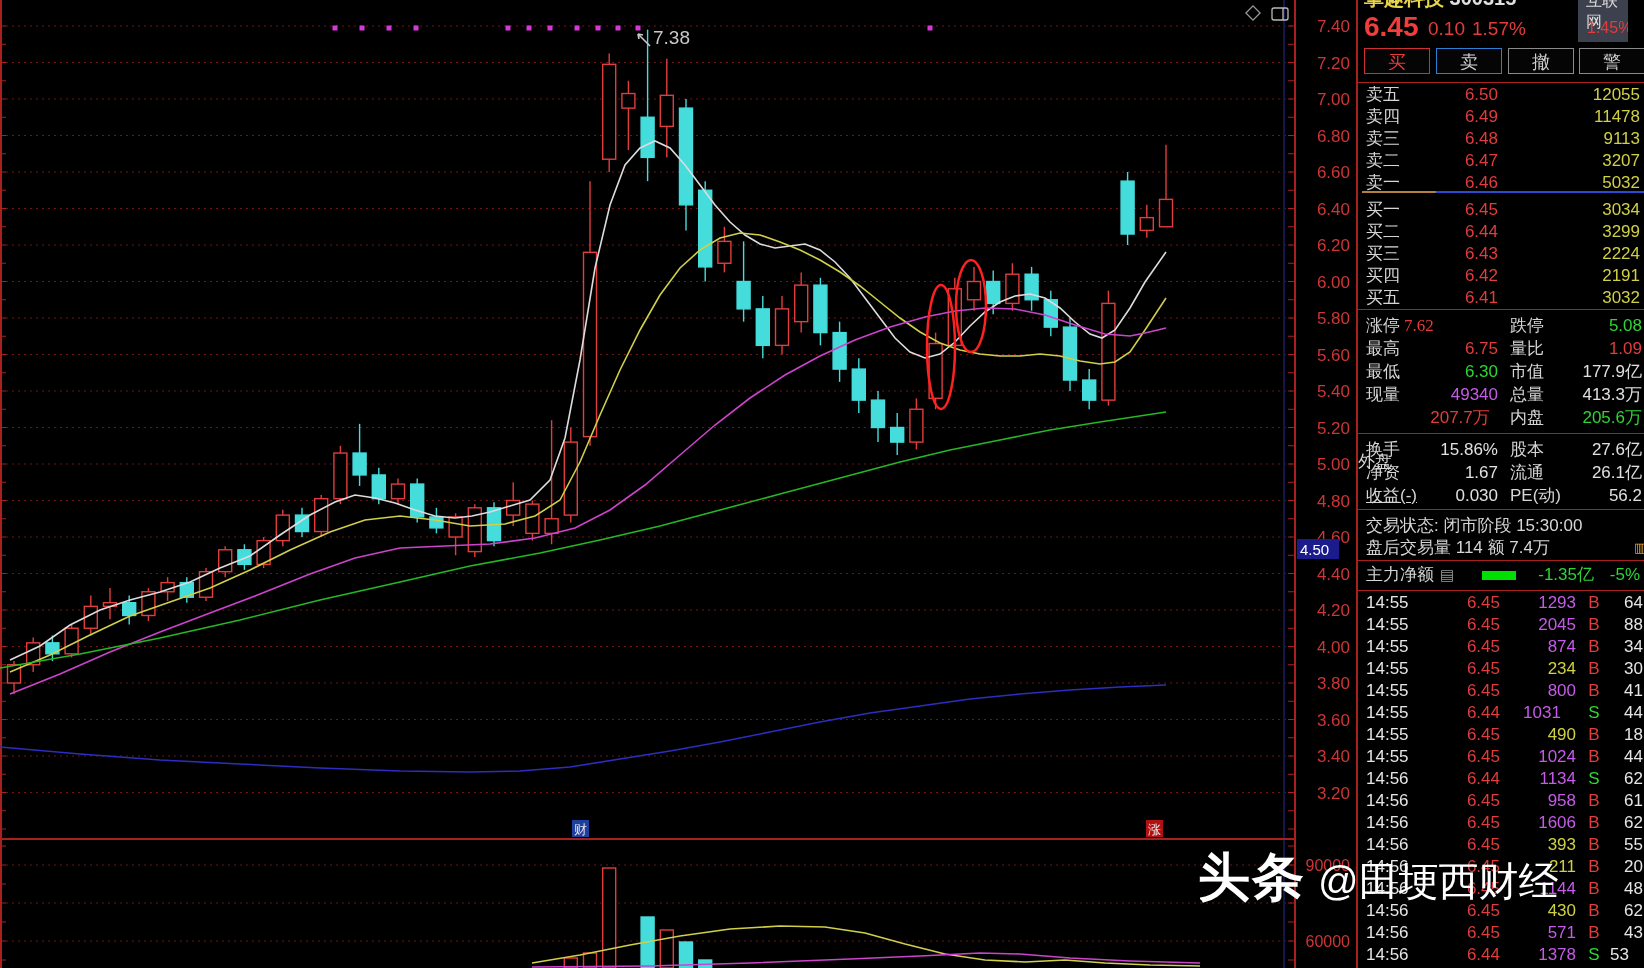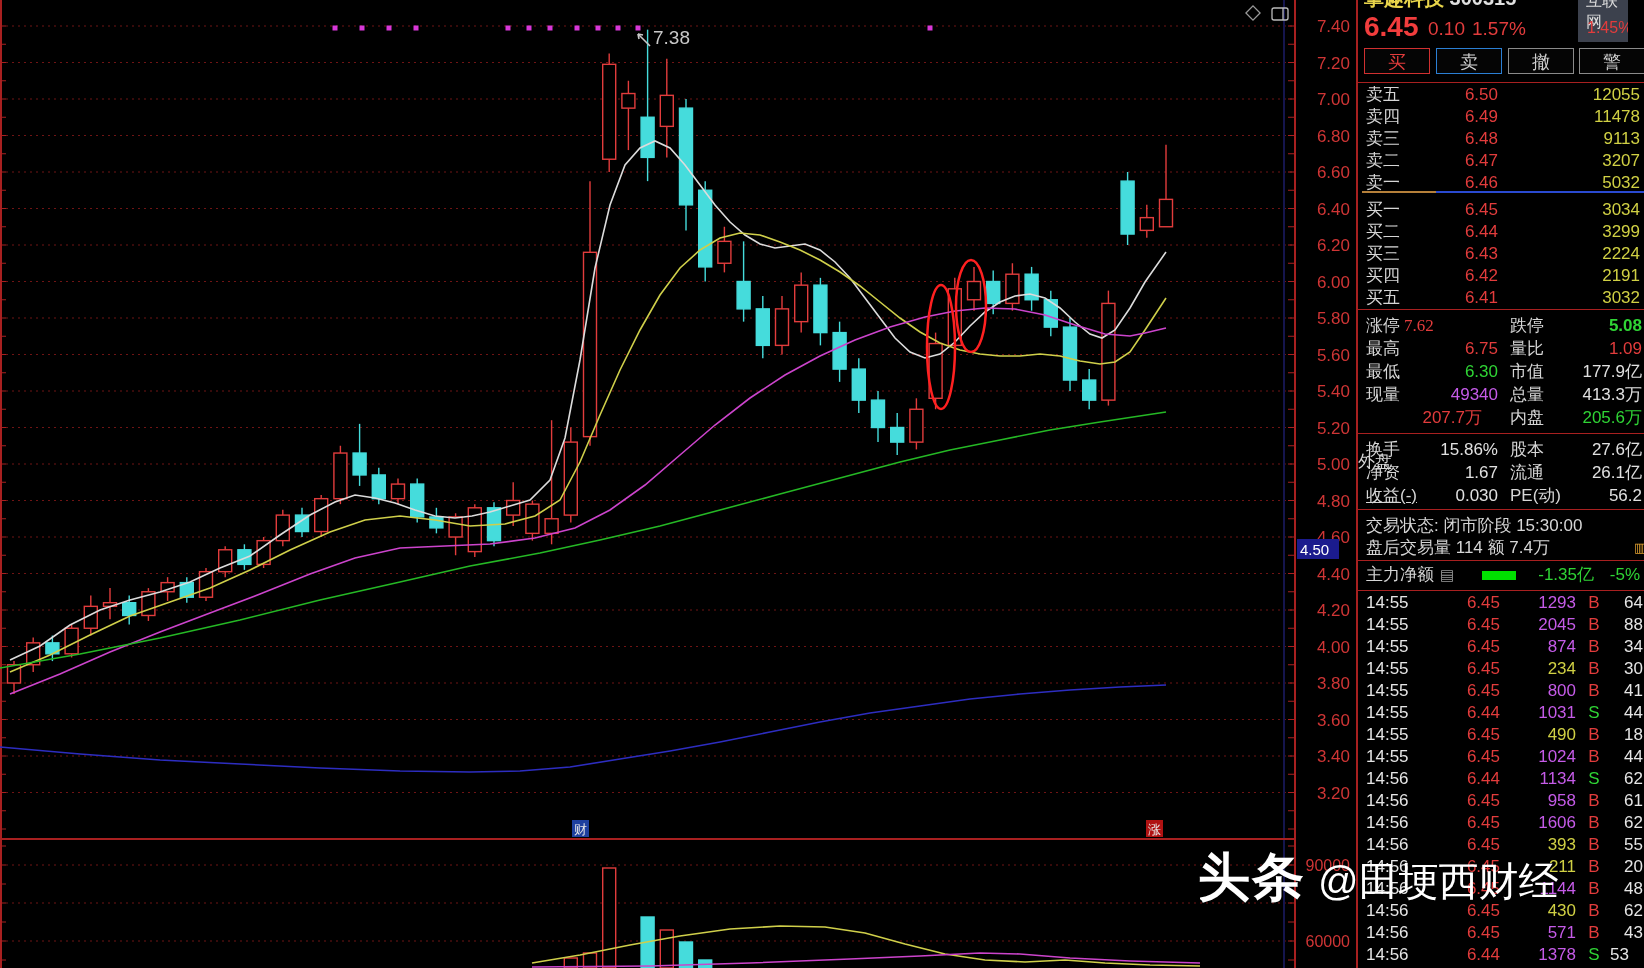--- a/index.html
+++ b/index.html
@@ -427,21 +427,21 @@
           <span style="position:absolute;left:60px;width:80px;text-align:right;" class="red">6.41</span>
           <span style="position:absolute;left:170px;width:112px;text-align:right;" class="yellow">3032</span>
         </div>
       </div>
   <div class="sep" style="top:309px;"></div>
   <div id="stats-block">
         <div class="row" style="top: 315px;">
           <span style="position:absolute;left:8px;" class="lbl">涨停</span>
           <span style="position:absolute;left:46px;width:76px;text-align:left;font-family:Liberation Serif, serif;" class="red">7.62</span>
           <span style="position:absolute;left:152px;" class="lbl">跌停</span>
-          <span style="position:absolute;left:200px;width:84px;text-align:right;font-weight:bold;" class="green">5.08</span>
+          <span style="position:absolute;left:200px;width:84px;text-align:right;" class="green">5.08</span>
         </div>
         <div class="row" style="top: 338px;">
           <span style="position:absolute;left:8px;" class="lbl">最高</span>
           <span style="position:absolute;left:64px;width:76px;text-align:right;" class="red">6.75</span>
           <span style="position:absolute;left:152px;" class="lbl">量比</span>
           <span style="position:absolute;left:200px;width:84px;text-align:right;" class="red">1.09</span>
         </div>
         <div class="row" style="top: 361px;">
           <span style="position:absolute;left:8px;" class="lbl">最低</span>
           <span style="position:absolute;left:64px;width:76px;text-align:right;" class="green">6.30</span>
@@ -449,21 +449,21 @@
           <span style="position:absolute;left:200px;width:84px;text-align:right;" class="white">177.9亿</span>
         </div>
         <div class="row" style="top: 384px;">
           <span style="position:absolute;left:8px;" class="lbl">现量</span>
           <span style="position:absolute;left:64px;width:76px;text-align:right;" class="magenta">49340</span>
           <span style="position:absolute;left:152px;" class="lbl">总量</span>
           <span style="position:absolute;left:200px;width:84px;text-align:right;" class="white">413.3万</span>
         </div>
         <div class="row" style="top: 407px;">
           <span style="position:absolute;left:0;margin-top:44px;" class="lbl">外盘</span>
-          <span style="position:absolute;left:48px;width:76px;text-align:right;" class="red">207.7万</span>
+          <span style="position:absolute;left:64px;width:76px;text-align:center;" class="red">207.7万</span>
           <span style="position:absolute;left:152px;" class="lbl">内盘</span>
           <span style="position:absolute;left:200px;width:84px;text-align:right;" class="green">205.6万</span>
         </div>
         <div class="row" style="top: 439px;">
           <span style="position:absolute;left:8px;" class="lbl">换手</span>
           <span style="position:absolute;left:64px;width:76px;text-align:right;" class="white">15.86%</span>
           <span style="position:absolute;left:152px;" class="lbl">股本</span>
           <span style="position:absolute;left:200px;width:84px;text-align:right;" class="white">27.6亿</span>
         </div>
         <div class="row" style="top: 462px;">
@@ -528,21 +528,21 @@
         <div class="row" style="top: 680px;">
           <span style="position:absolute;left:8px;" class="gray">14:55</span>
           <span style="position:absolute;left:70px;width:72px;text-align:right;" class="red">6.45</span>
           <span style="position:absolute;left:150px;width:68px;text-align:right;" class="magenta">800</span>
           <span style="position:absolute;left:228px;width:16px;text-align:center;" class="red">B</span>
           <span style="position:absolute;left:252px;width:33px;text-align:right;" class="gray">41</span>
         </div>
         <div class="row" style="top: 702px;">
           <span style="position:absolute;left:8px;" class="gray">14:55</span>
           <span style="position:absolute;left:70px;width:72px;text-align:right;" class="red">6.44</span>
-          <span style="position:absolute;left:150px;width:68px;text-align:right;" class="magenta">1031</span>
+          <span style="position:absolute;left:150px;width:68px;text-align:center;" class="magenta">1031</span>
           <span style="position:absolute;left:228px;width:16px;text-align:center;" class="green">S</span>
           <span style="position:absolute;left:252px;width:33px;text-align:right;" class="gray">44</span>
         </div>
         <div class="row" style="top: 724px;">
           <span style="position:absolute;left:8px;" class="gray">14:55</span>
           <span style="position:absolute;left:70px;width:72px;text-align:right;" class="red">6.45</span>
           <span style="position:absolute;left:150px;width:68px;text-align:right;" class="yellow">490</span>
           <span style="position:absolute;left:228px;width:16px;text-align:center;" class="red">B</span>
           <span style="position:absolute;left:252px;width:33px;text-align:right;" class="gray">18</span>
         </div>

